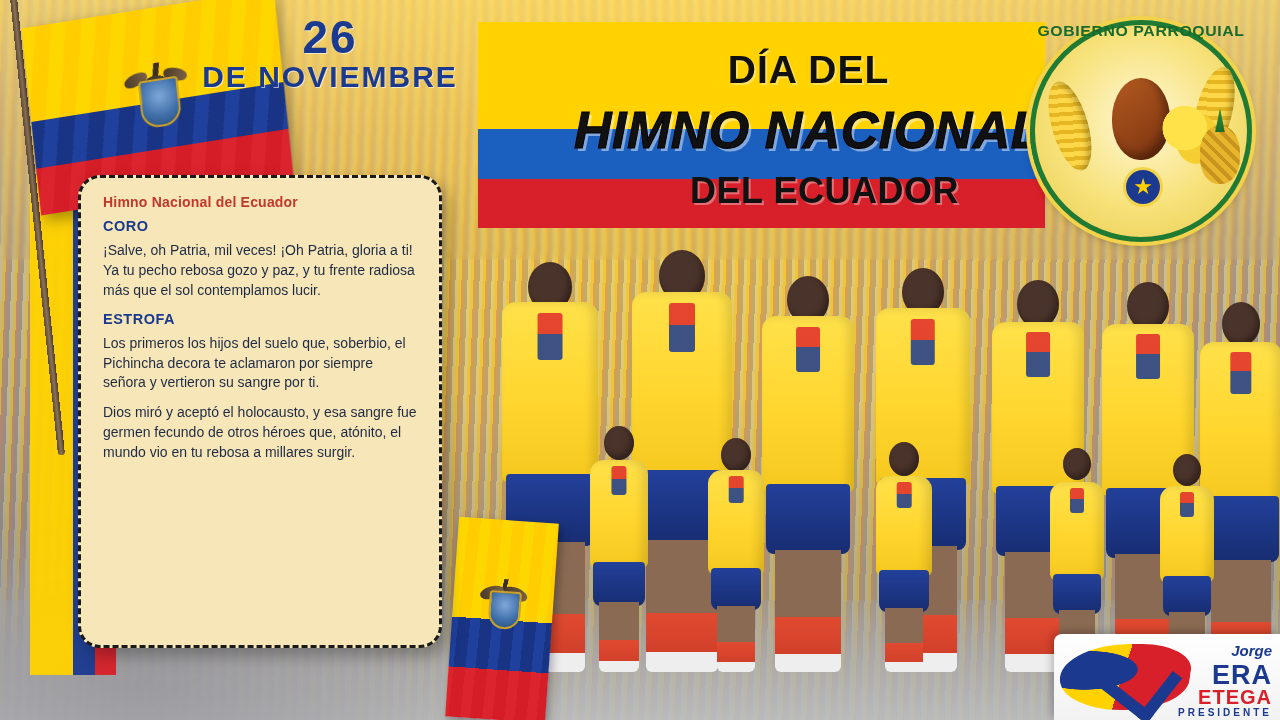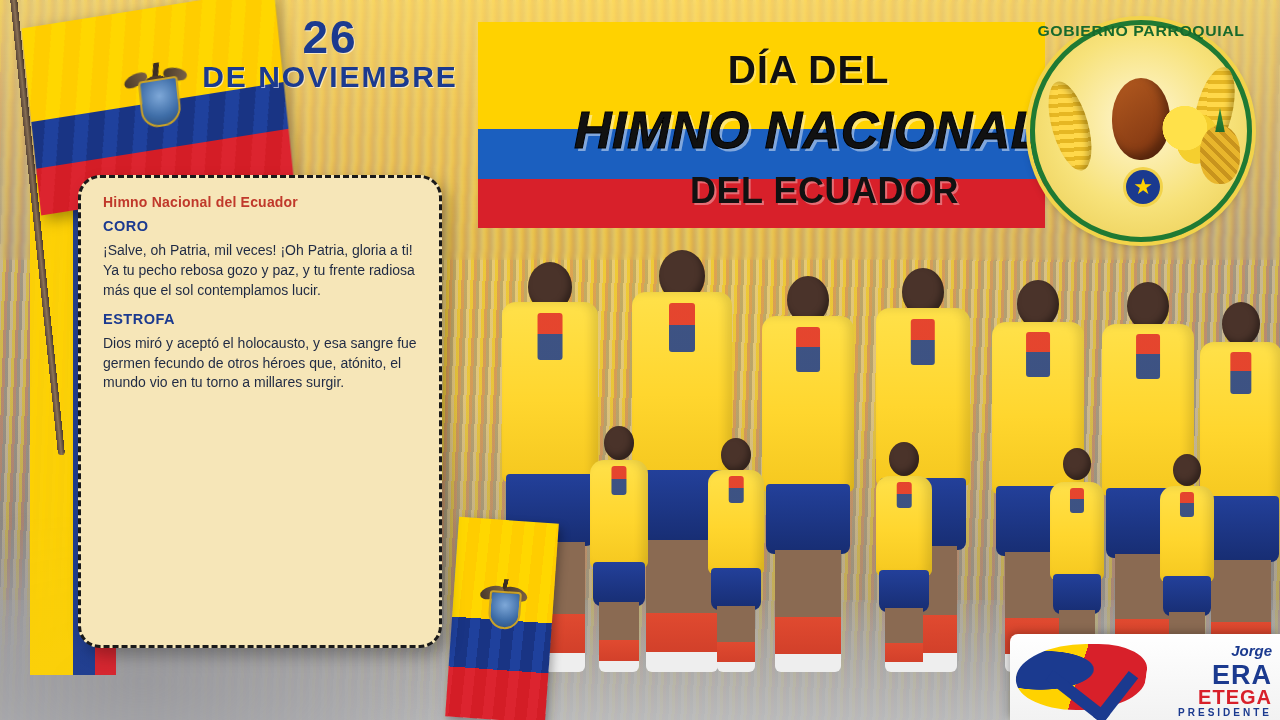--- a/index.html
+++ b/index.html
@@ -309,21 +309,20 @@
 
   
   .sponsor {
     position: absolute;
     right: 0; bottom: 0;
     width: 226px; height: 86px;
     background: linear-gradient(180deg, #ffffff 0%, #f2f2f2 100%);
     border-top-left-radius: 8px;
     box-shadow: -2px -2px 8px rgba(0,0,0,0.25);
     overflow: hidden;
-    padding-left: 44px;
   }
   .sponsor .swoosh {
     position: absolute; left: 6px; top: 10px; width: 130px; height: 66px;
     background:
       radial-gradient(ellipse at 20% 40%, #1b3a8f 0 34%, transparent 35%),
       linear-gradient(100deg, #ffd200 0 48%, #d8202a 48% 100%);
     border-radius: 50% 40% 46% 50%;
     transform: skewX(-8deg);
   }
   .sponsor .check {
@@ -453,21 +452,22 @@
     <div class="t1">DÍA DEL</div>
     <div class="t2">HIMNO NACIONAL</div>
     <div class="t3">DEL ECUADOR</div>
   </div>
 
   <div class="card">
     <h2>Himno Nacional del Ecuador</h2>
     <h3>CORO</h3>
     <p>¡Salve, oh Patria, mil veces! ¡Oh Patria, gloria a ti! Ya tu pecho rebosa gozo y paz, y tu frente radiosa más que el sol contemplamos lucir.</p>
     <h3>ESTROFA</h3>
-    <p>Dios miró y aceptó el holocausto, y esa sangre fue germen fecundo de otros héroes que, atónito, el mundo vio en tu torno a millares surgir.</p>
+    <p>Los primeros los hijos del suelo que, soberbio, el Pichincha decora te aclamaron por siempre señora y vertieron su sangre por ti.</p>
+    <p>Dios miró y aceptó el holocausto, y esa sangre fue germen fecundo de otros héroes que, atónito, el mundo vio en tu rebosa a millares surgir.</p>
   </div>
 
   <div class="logo">
     <div class="ring"></div>
     <div class="corn"></div>
     <div class="corn2"></div>
     <div class="cacao"></div>
     <div class="banana"></div>
     <div class="pine"></div>
     <div class="star"></div>

